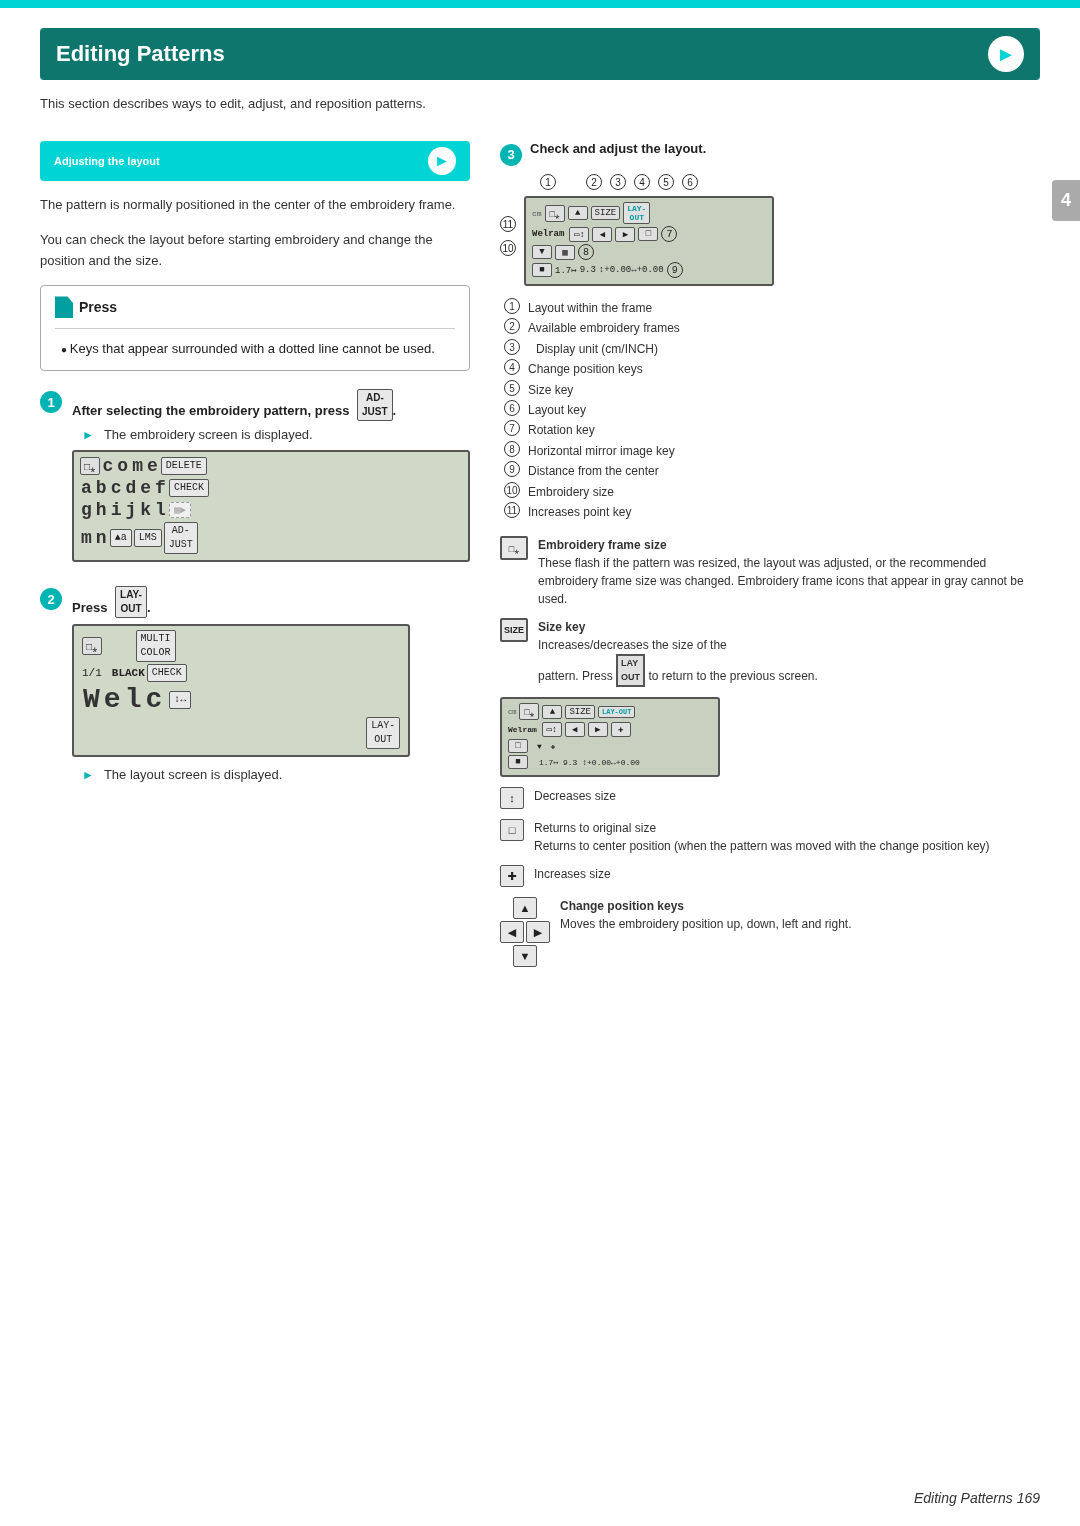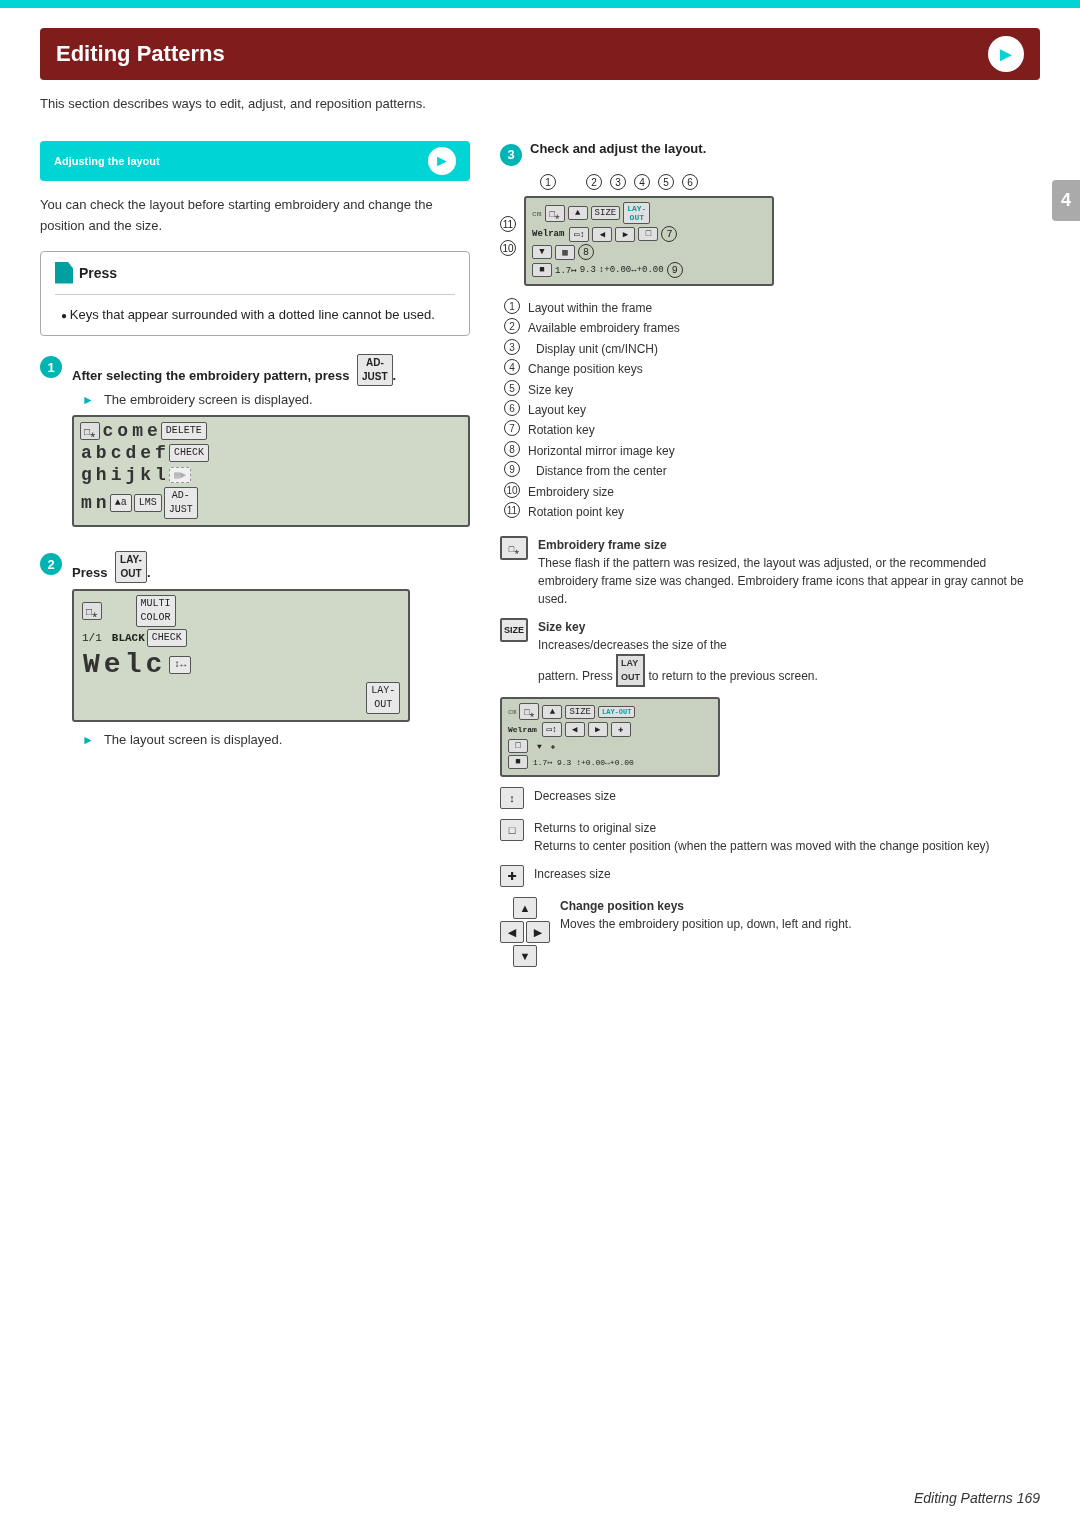--- a/index.html
+++ b/index.html
@@ -34,21 +34,21 @@
       padding: 10px 4px;
       border-radius: 4px 0 0 4px;
     }
 
     .main-content {
       padding: 20px 40px 40px 40px;
     }
 
     
     .title-bar {
-      background: #7f1d1d;
+      background: #0f766e;
       border-radius: 4px;
       padding: 8px 16px;
       display: flex;
       align-items: center;
       justify-content: space-between;
       margin-bottom: 16px;
     }
     .title-bar h1 {
       color: #fff;
       font-size: 22px;
@@ -424,20 +424,21 @@
 
   <div class="two-col">
 
     <div class="col-left">
 
       <div class="section-title-bar">
         <h2>Adjusting the layout</h2>
         <div class="arrow">►</div>
       </div>
 
+      <p class="left-desc">The pattern is normally positioned in the center of the embroidery frame.</p>
       <p class="left-desc">You can check the layout before starting embroidery and change the position and the size.</p>
 
       <div class="memo-box">
         <div class="memo-title">
           <span class="memo-icon"></span>
           <span>Press</span>
         </div>
         <hr class="thin">
         <div class="memo-bullet">Keys that appear surrounded with a dotted line cannot be used.</div>
       </div>
@@ -615,29 +616,29 @@
         <div>
             <span class="circled">7</span>
             <span style="margin-left:4px;">Rotation key</span>
           </div>
         <div>
             <span class="circled">8</span>
             <span style="margin-left:4px;">Horizontal mirror image key</span>
           </div>
         <div>
             <span class="circled">9</span>
-            <span style="margin-left:12px;">Distance from the center</span>
+            <span style="margin-left:4px;">Distance from the center</span>
           </div>
         <div>
             <span class="circled">10</span>
             <span style="margin-left:4px;">Embroidery size</span>
           </div>
         <div>
             <span class="circled">11</span>
-            <span style="margin-left:4px;">Rotation point key</span>
+            <span style="margin-left:4px;">Increases point key</span>
           </div>
       </div>
 
       <div class="info-row">
         <div class="info-icon">□⁎</div>
         <div class="info-text">
           <strong>Embroidery frame size</strong><br>
           <span>These flash if the pattern was resized, the layout was adjusted, or the recommended embroidery frame size was changed. Embroidery frame icons that appear in gray cannot be used.</span>
         </div>
       </div>
@@ -668,21 +669,21 @@
           <span class="r-key">▶</span>
           <span class="r-key">✚</span>
         </div>
         <div class="right-lcd-row" style="font-size:8px;margin-bottom:2px;">
           <span class="r-key">□</span>
           <span style="margin-left:6px;">▼</span>
           <span style="margin-left:6px;">✚</span>
         </div>
         <div class="right-lcd-row" style="font-size:8px;">
           <span class="r-key">■</span>
-          <span style="font-size:8px;margin-left:2px;text-align:center;">1.7↦ 9.3 ↕+0.00↔+0.00</span>
+          <span style="font-size:8px;margin-left:8px;text-align:center;">1.7↦ 9.3 ↕+0.00↔+0.00</span>
         </div>
       </div>
 
       <div class="info-row">
         <div class="small-icon">↕</div>
         <div class="info-text">Decreases size</div>
       </div>
 
       <div class="info-row">
         <div class="small-icon">□</div>

